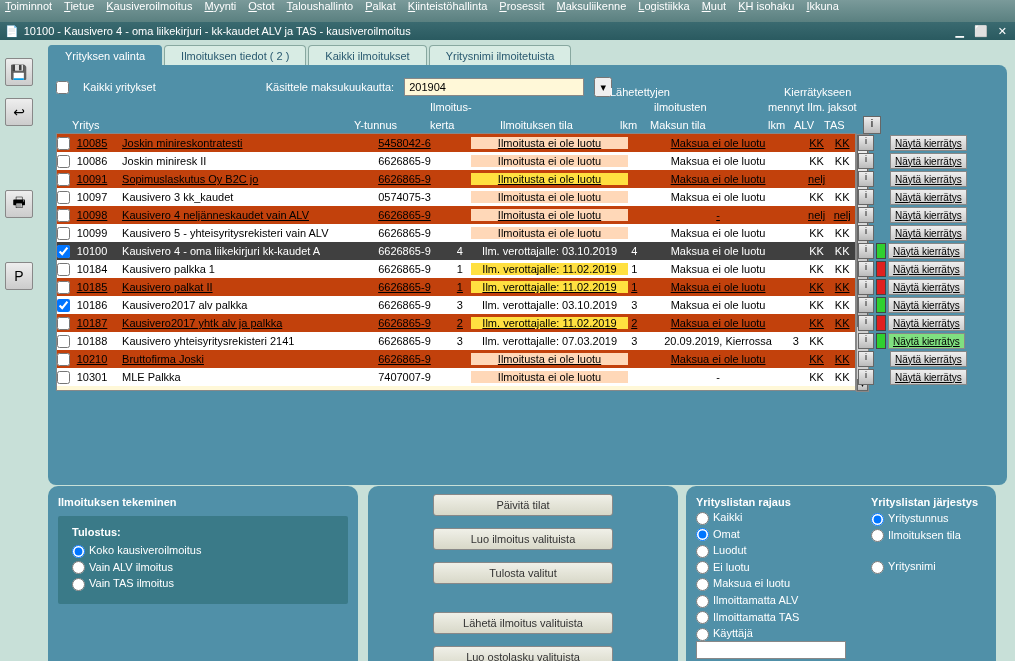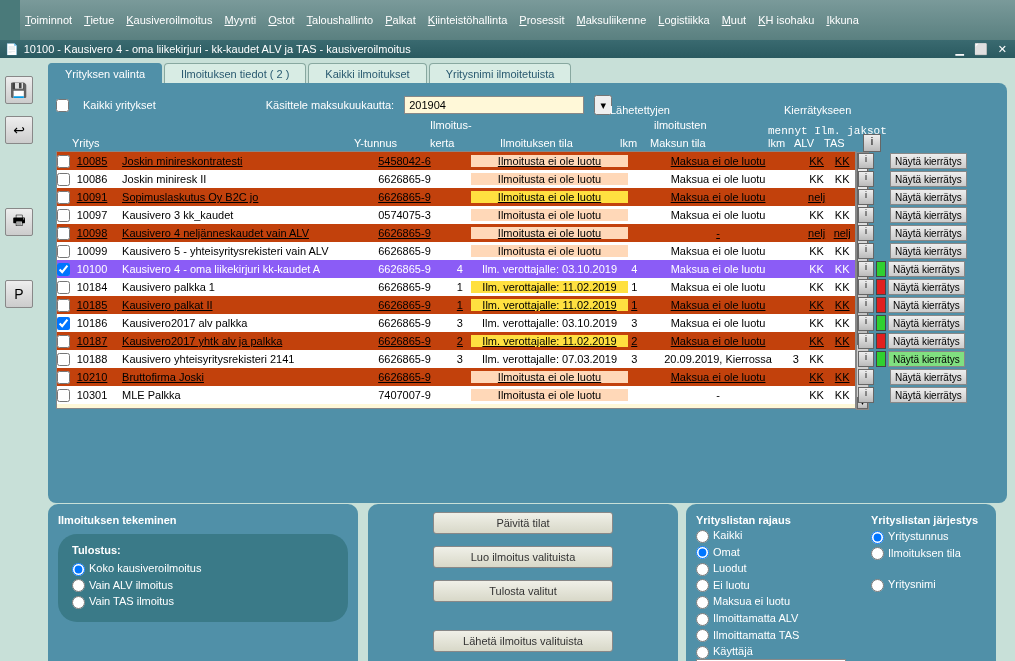--- a/index.html
+++ b/index.html
@@ -1,17 +1,17 @@
 <!DOCTYPE html>
 <html><head>
 <meta charset="utf-8">
 <style>
 * { box-sizing: border-box; margin: 0; padding: 0; font-family: Arial, sans-serif; font-size: 11px; }
 body { background: #4a7a7a; width: 1015px; height: 661px; overflow: hidden; }
-.menubar { background: linear-gradient(#7a9a9a, #5a8080); height: 40px; display: flex; align-items: center; padding: 0 5px; color: #fff; gap: 12px; margin-left: 20px; }
+.menubar { background: linear-gradient(#7a9a9a, #5a8080); height: 22px; display: flex; padding: 0 5px; color: #fff; gap: 12px; }
 .menubar span { cursor: pointer; }
 .menubar span u { text-decoration: underline; }
 .titlebar { background: linear-gradient(#3a6a70, #2a5a60); height: 18px; display: flex; align-items: center; padding: 0 5px; color: #fff; }
 .titlebar .title { flex: 1; }
 .titlebar .winbtns { display: flex; gap: 4px; }
 .titlebar .winbtns span { cursor: pointer; padding: 0 3px; }
 .content { position: relative; background: #c8e0d8; height: 621px; padding: 5px; }
 .sidebar { position: absolute; left: 5px; top: 18px; width: 35px; display: flex; flex-direction: column; gap: 12px; }
 .sidebar button { width: 28px; height: 28px; background: linear-gradient(#eee,#ccc); border: 1px solid #888; border-radius: 2px; cursor: pointer; font-size: 14px; display:flex; align-items:center; justify-content:center;}
 .tabs { position: absolute; left: 48px; top: 5px; display: flex; gap: 2px; }
@@ -20,50 +20,50 @@
 .mainpanel { position: absolute; left: 48px; top: 25px; right: 8px; height: 420px; background: #5090a8; border-radius: 0 8px 8px 8px; padding: 12px 8px 8px 8px; }
 .filterrow { display: flex; align-items: center; gap: 10px; margin-bottom: 2px; }
 .filterrow label { color: #fff; }
 .filterrow input[type=text] { background: #fff8d8; border: 1px solid #888; padding: 2px 4px; width: 150px; }
 .headerlabels { position: relative; height: 34px; color: #fff; }
 .headerlabels span { position: absolute; }
 .tablewrap { background: #fff8d8; border: 1px solid #888; height: 258px; position: relative; }
 .row { display: flex; align-items: center; height: 18px; }
 .row.even { background: #c2410c; text-decoration: underline; }
 .row.odd { background: #fff; }
-.row.selected { background: #8b5cf6; color: #fff; }
+.row.selected { background: #404040; color: #fff; }
 .row .cb { width: 18px; text-align: center; }
 .row .id { width: 48px; padding-left: 2px; }
 .row .name { width: 260px; }
 .row .ytun { width: 72px; }
 .row .kerta { width: 22px; text-align: center; }
 .row .tila { width: 160px; text-align: center; }
 .row .lkm { width: 12px; text-align: center; }
 .row .maksu { width: 150px; padding-left: 8px; text-align: center; }
 .row .mlkm { width: 16px; text-align: center; }
 .row .alv { width: 26px; text-align: center; }
 .row .tas { width: 26px; text-align: center; }
 .tila-peach { background: #ffd8b8; }
 .tila-yellow { background: #ffe040; }
 .extras { position: absolute; right: -115px; top: 0; width: 112px; }
 .extrarow { display: flex; align-items: center; height: 18px; gap: 2px; }
 .extrarow .ibtn { width: 16px; height: 16px; background: linear-gradient(#eee,#bbb); border: 1px solid #666; font-size: 9px; text-align: center; cursor: pointer; }
 .extrarow .status { width: 10px; height: 16px; border:1px solid #444; }
 .extrarow .green { background: #30d030; }
 .extrarow .red { background: #e02020; }
-.extrarow .nbtn { height: 16px; padding: 0 4px; background: linear-gradient(#eee,#ccc); border: 1px solid #888; font-size: 10px; cursor: pointer; }
+.extrarow .nbtn { height: 16px; padding: 0 4px; background: linear-gradient(#eee,#ccc); border: 1px solid #888; font-size: 10px; cursor: pointer; text-decoration: underline; }
 .extrarow .nbtn.greenish { background: #80e080; }
 .infobtn-top { position:absolute; right: -26px; top: -18px; width:18px; height:18px; background:linear-gradient(#eee,#bbb); border:1px solid #666; text-align:center; cursor:pointer;}
 .scrollbar { position: absolute; right: -14px; top: 0; width: 13px; height: 258px; background: #d0d0d0; border: 1px solid #888; }
 .scrollbar .thumb { position: absolute; left: 0; width: 11px; background: linear-gradient(#eee,#bbb); border: 1px solid #666; }
 .bottompanels { position: absolute; left: 48px; top: 446px; right: 8px; height: 200px; }
 .panel { position: absolute; background: #5090a8; border-radius: 10px; padding: 10px; color:#fff; }
 .bigbtn { background: linear-gradient(#f0f0e8,#d8d8c8); border: 1px solid #888; border-radius: 3px; width: 180px; height: 22px; cursor: pointer; color:#333; }
 .radio-group label { display: block; margin: 3px 0; color: #fff; }
-.inner-dark { background: #3a7a88; border-radius: 19px; padding: 10px 14px; margin-top: 8px; }
+.inner-dark { background: #3a7a88; border-radius: 2px; padding: 10px 14px; margin-top: 8px; }
 input[type=checkbox], input[type=radio] { margin-right: 4px; vertical-align: middle; }
 .userinput { background:#fff; border:1px solid #888; width:150px; height:18px; }
 </style>
 </head>
 <body>
 
 <div class="menubar" id="menubar">
     <span><u>T</u>oiminnot</span>
     <span><u>T</u>ietue</span>
     <span><u>K</u>ausiveroilmoitus</span>
@@ -120,21 +120,21 @@
       <span style="left:16px; bottom:2px;">Yritys</span>
       <span style="left:298px; bottom:2px;">Y-tunnus</span>
       <span style="left:374px; top:2px;">Ilmoitus-</span>
       <span style="left:374px; bottom:2px;">kerta</span>
       <span style="left:444px; bottom:2px;">Ilmoituksen tila</span>
       <span style="left:554px; top:-13px;">Lähetettyjen</span>
       <span style="left:554px; top:2px;padding-left:44px;">ilmoitusten</span>
       <span style="left:564px; bottom:2px;">lkm</span>
       <span style="left:594px; bottom:2px;">Maksun tila</span>
       <span style="left:728px; top:-13px;">Kierrätykseen</span>
-      <span style="left:712px; top:8px;font-family:Liberation Mono, monospace;">mennyt Ilm. jaksot</span>
+      <span style="left:712px; top:2px;">mennyt Ilm. jaksot</span>
       <span style="left:712px; bottom:2px;">lkm</span>
       <span style="left:738px; bottom:2px;">ALV</span>
       <span style="left:768px; bottom:2px;">TAS</span>
     </div>
 
     <div class="tablewrap" style="width:800px;">
       <div id="rows">
           <div class="row even">
             <span class="cb"><input type="checkbox" style=""></span>
             <span class="id">10085</span>

